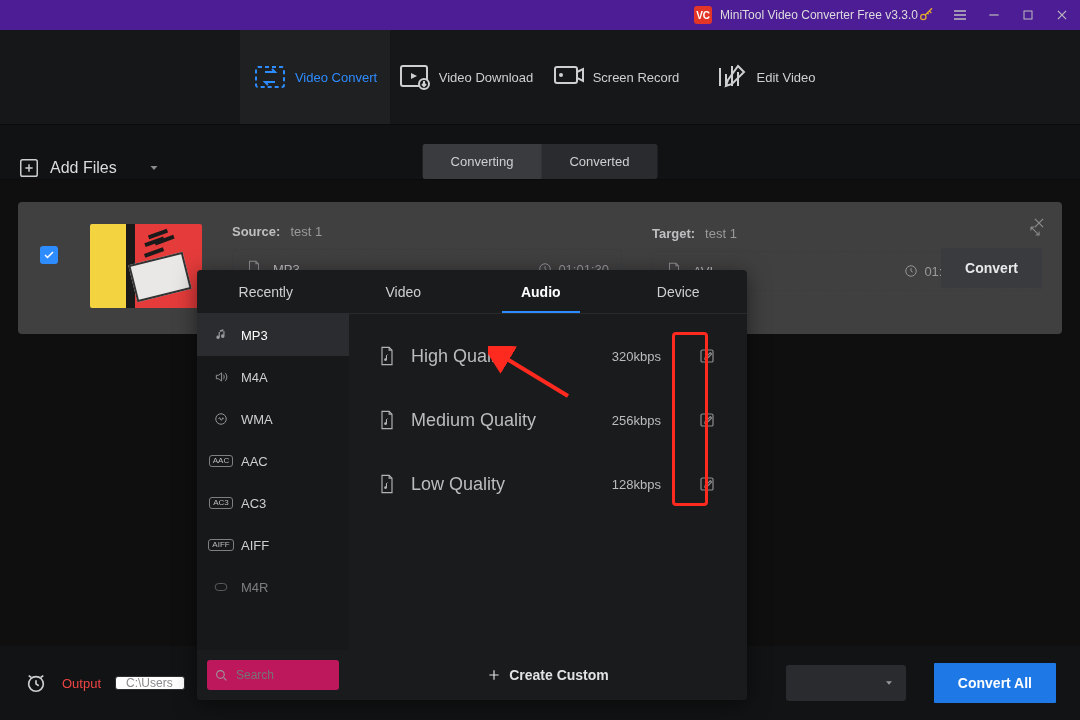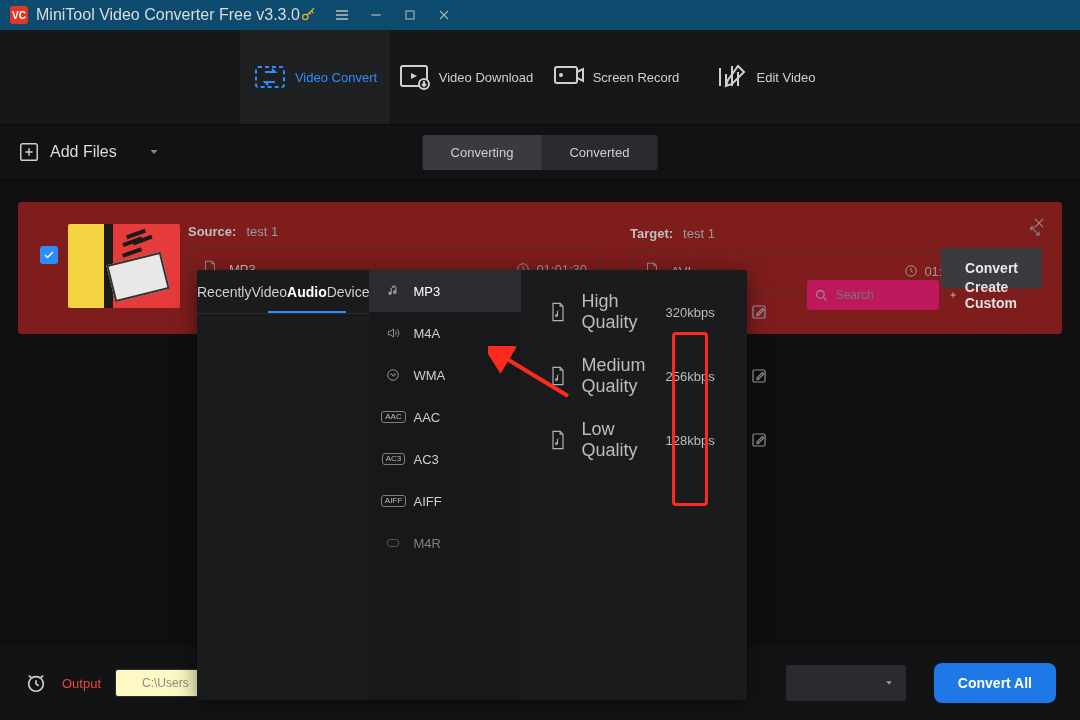--- a/index.html
+++ b/index.html
@@ -11,45 +11,45 @@
   --bg3:#1d1e20;
   --bg4:#26272a;
   --bg5:#303134;
   --text:#cfcfd1;
   --text-dim:#9a9a9d;
   --text-dim2:#7a7a7d;
   --line:#2f3033;
   --btn:#3a3b3f;
 }
 
-.titlebar{height:30px;display:flex;align-items:center;justify-content:flex-start;padding:4px 10px;background:#0c4a6e}
+.titlebar{height:30px;display:flex;align-items:center;justify-content:flex-end;padding:4px 10px;background:#4c1d95}
 .titlebar-left{display:flex;align-items:center;gap:8px}
 .logo{width:18px;height:18px;background:#e33626;border-radius:3px;display:flex;align-items:center;justify-content:center;color:#fff;font-size:10px;font-weight:700}
-.titlebar-title{font-size:16px;color:#dcdcde}
+.titlebar-title{font-size:12px;color:#dcdcde}
 .titlebar-right{display:flex;align-items:center;gap:18px}
 .tb-ic{width:16px;height:16px;display:flex;align-items:center;justify-content:center;color:#bdbdbf}
 .tb-key{color:#e5a92e}
 
 .mainnav{height:94px;display:flex;justify-content:center;gap:0;background:#161718}
 .mn-item{width:150px;display:flex;align-items:center;justify-content:center;gap:8px;color:#cfcfd1;cursor:pointer}
 .mn-item.active{background:#1f2022;color:var(--accent)}
 .mn-ic{width:34px;height:34px;display:flex;align-items:center;justify-content:center}
 .mn-label{font-size:13px}
 
-.subnav{height:56px;display:flex;align-items:center;justify-content:space-between;padding:0 18px;background:#111214;border-top:1px solid #0b0b0c;border-bottom:1px solid #0b0b0c}
+.subnav{height:56px;display:flex;align-items:flex-end;justify-content:space-between;padding:0 18px;background:#111214;border-top:1px solid #0b0b0c;border-bottom:1px solid #0b0b0c}
 .add-files{display:flex;align-items:center;gap:10px;color:#dcdcde;cursor:pointer}
 .add-ic{width:22px;height:22px;display:flex;align-items:center;justify-content:center;color:#cfcfd1}
 .add-chevron{width:22px;height:22px;display:flex;align-items:center;justify-content:center;color:#8a8a8d;margin-left:16px}
 .seg{display:flex;background:#2a2b2e;border-radius:3px;overflow:hidden;position:absolute;left:50%;transform:translateX(-50%)}
 .seg button{border:0;background:transparent;color:#cfcfd1;font-size:13px;padding:10px 28px;cursor:pointer}
 .seg button.active{background:#3a3b3f}
 .subnav{position:relative}
 
 .filearea{padding:22px 18px}
-.filecard{position:relative;background:#7f1d1d;border-radius:4px;padding:22px 20px 26px 20px;display:flex;align-items:flex-start;gap:8px}
+.filecard{position:relative;background:#404040;border-radius:4px;padding:22px 20px 26px 20px;display:flex;align-items:flex-start;gap:30px}
 .checkwrap{width:22px;display:flex;align-items:flex-start;justify-content:center;margin-top:22px}
 .check{width:18px;height:18px;background:var(--accent);border-radius:3px;display:flex;align-items:center;justify-content:center}
 .thumb{width:112px;height:84px;border-radius:2px;overflow:hidden;flex-shrink:0;background:linear-gradient(90deg,#f3d33f 0 32%,#1a1a1a 32% 40%,#e53b3b 40% 100%);position:relative}
 .thumb::before{content:"";position:absolute;top:8px;right:34px;width:20px;height:4px;background:#1a1a1a;transform:rotate(-20deg);box-shadow:4px 8px 0 #1a1a1a,-6px 6px 0 #1a1a1a,-10px 16px 0 #1a1a1a}
 .thumb::after{content:"";position:absolute;left:42px;top:34px;width:52px;height:34px;background:#e9e8e6;border:2px solid #333;transform:rotate(-14deg)}
 .cassette-dots{position:absolute;left:48px;top:40px;width:40px;height:22px;transform:rotate(-14deg)}
 .cassette-dots::before,.cassette-dots::after{content:"";position:absolute;width:8px;height:8px;border-radius:50%;background:#333;top:6px}
 .cassette-dots::before{left:6px}
 .cassette-dots::after{right:6px}
 .filecols{display:flex;gap:30px;flex:1}
@@ -60,25 +60,25 @@
 .col-head .swap-ic{color:#8a8a8d;margin-left:auto}
 .fmtbox{border:1px dashed #3c3d40;border-radius:3px;height:40px;display:flex;align-items:center;gap:10px;padding:0 12px;color:#bdbdbf;font-size:13px}
 .fmtbox .fmt-ic{width:18px;height:18px;display:flex;align-items:center;justify-content:center;color:#8e8e91}
 .fmtbox .dur{margin-left:auto;display:flex;align-items:center;gap:6px;color:#9a9a9d}
 .filecard .close-ic{position:absolute;top:14px;right:16px;color:#8e8e91;cursor:pointer}
 .convert-btn{position:absolute;right:20px;top:50%;transform:translateY(-50%);background:var(--btn);border:0;color:#e9e9eb;font-size:14px;padding:12px 24px;border-radius:3px;cursor:pointer;font-weight:600}
 
 .bottombar{position:absolute;left:0;right:0;bottom:0;height:74px;background:#121314;display:flex;align-items:center;padding:0 24px;gap:14px}
 .alarm-ic{width:24px;height:24px;display:flex;align-items:center;justify-content:center;color:#cfcfd1}
 .out-lbl{font-size:13px;color:#ef4444}
-.out-path{background:#fef9c3;border:1px solid #2c2d30;border-radius:3px;height:28px;display:flex;align-items:center;padding:0 26px;font-size:12px;color:#8a8a8d;min-width:70px}
+.out-path{background:#ffffff;border:1px solid #2c2d30;border-radius:3px;height:14px;display:flex;align-items:center;padding:0 10px;font-size:12px;color:#8a8a8d;min-width:70px}
 .dropdown-stub{margin-left:auto;width:120px;height:36px;background:#2a2b2e;border-radius:3px;display:flex;align-items:center;justify-content:flex-end;padding-right:12px;color:#9a9a9d}
-.convert-all{background:#1e78e6;border:0;color:#fff;font-weight:600;font-size:14px;padding:12px 24px;border-radius:8px;cursor:pointer;margin-left:14px}
-
-.picker{position:absolute;left:197px;top:270px;width:550px;height:430px;background:#1a1b1d;border-radius:4px;box-shadow:0 4px 22px rgba(0,0,0,.5);display:flex;flex-direction:row;z-index:50}
+.convert-all{background:#1e78e6;border:0;color:#fff;font-weight:600;font-size:14px;padding:12px 24px;border-radius:1px;cursor:pointer;margin-left:14px}
+
+.picker{position:absolute;left:197px;top:270px;width:550px;height:430px;background:#1a1b1d;border-radius:4px;box-shadow:0 4px 22px rgba(0,0,0,.5);display:flex;flex-direction:column;z-index:50}
 .picker-tabs{height:44px;display:flex;align-items:stretch;border-bottom:1px solid #2a2b2e}
 .picker-tabs .ptab{flex:1;display:flex;align-items:center;justify-content:center;font-size:14px;color:#cfcfd1;cursor:pointer}
 .picker-tabs .ptab.active{color:#fff;font-weight:600;position:relative}
 .picker-tabs .ptab.active::after{content:"";position:absolute;left:50%;transform:translateX(-50%);bottom:0;width:78px;height:2px;background:var(--accent)}
 .picker-body{flex:1;display:flex;min-height:0}
 .picker-left{width:152px;background:#17181a;overflow:auto;position:relative}
 .picker-left::-webkit-scrollbar{width:6px}.picker-left::-webkit-scrollbar-thumb{background:#3a3b3f;border-radius:3px}
 .pl-item{height:42px;display:flex;align-items:center;gap:10px;padding:0 14px;font-size:13px;color:#cfcfd1;cursor:pointer}
 .pl-item.active{background:#2b2c2f;color:#fff}
 .pl-ic{width:20px;height:16px;display:flex;align-items:center;justify-content:center;color:#9a9a9d;font-size:9px}

